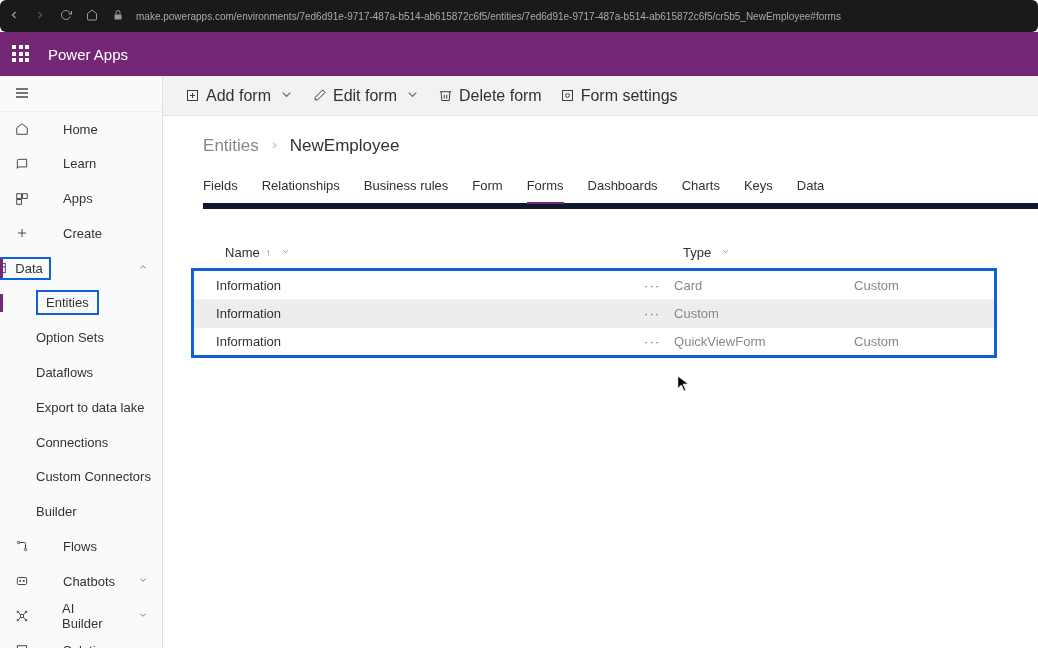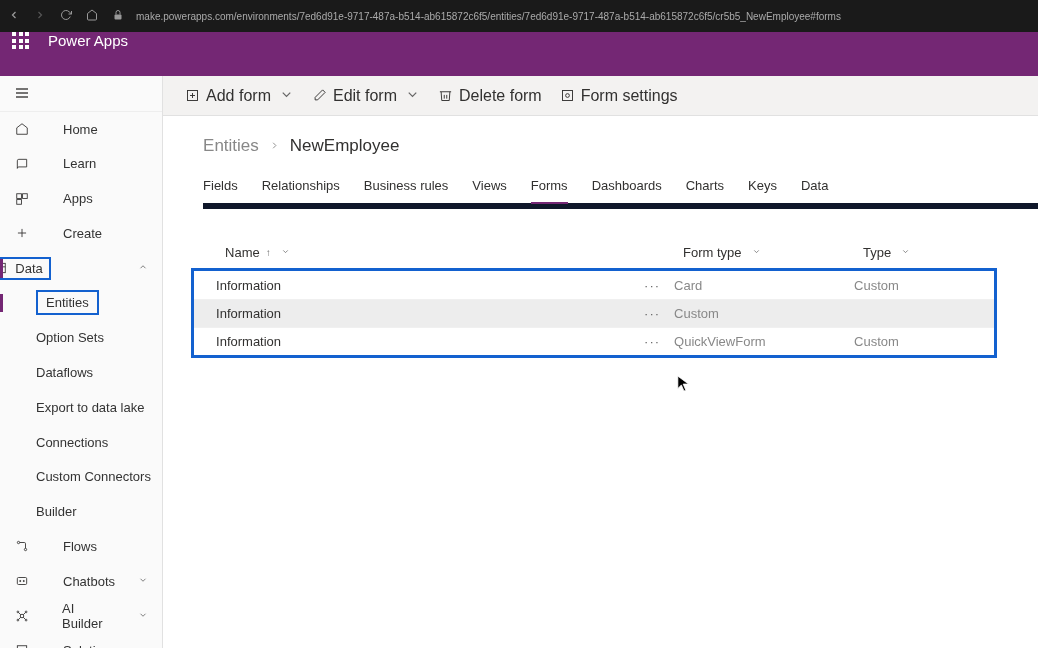--- a/index.html
+++ b/index.html
@@ -1,25 +1,25 @@
 <!DOCTYPE html>
 <html><head>
 <meta charset="utf-8">
 <style>
   * { box-sizing: border-box; margin: 0; padding: 0; font-family: "Segoe UI", Arial, sans-serif; }
   html, body { width: 1038px; height: 648px; overflow: hidden; background: #fff; }
   
   
-  .browser-bar { background: #1a1a1a; height: 26px; display: flex; align-items: center; padding: 16px 8px; color: #ccc; font-size: 10px; gap: 12px; }
+  .browser-bar { background: #1a1a1a; height: 26px; display: flex; align-items: center; padding: 16px 8px; color: #ccc; font-size: 10px; gap: 12px; border-radius: 6px; }
   .browser-bar .nav-icons { display: flex; gap: 14px; align-items: center; }
   .browser-bar .url { color: #aaa; font-size: 10px; white-space: nowrap; overflow: hidden; }
   .browser-bar svg { width: 12px; height: 12px; }
   
   
-  .top-bar { background: #742774; height: 44px; display: flex; align-items: flex-start; padding: 0 12px; color: #fff; }
+  .top-bar { background: #742774; height: 44px; display: flex; align-items: center; padding: 0 12px; color: #fff; }
   .waffle { width: 18px; height: 18px; display: grid; grid-template-columns: repeat(3, 1fr); grid-template-rows: repeat(3, 1fr); gap: 2px; margin-right: 18px; }
   .waffle span { background: #fff; width: 4px; height: 4px; }
   .app-title { font-size: 15px; font-weight: 500; }
   
   
   .shell { display: flex; height: calc(648px - 12px - 44px); }
   
   
   .sidebar { width: 168px; border-right: 1px solid #e1e1e1; background: #fafafa; display: flex; flex-direction: column; }
   .sidebar .hamburger { height: 36px; display: flex; align-items: center; padding: 0 14px; border-bottom: 1px solid #eee; }
@@ -337,41 +337,33 @@
               <polyline points="9 18 15 12 9 6"></polyline>
             </svg>
         </span>
         <span class="bc-current">NewEmployee</span>
       </div>
 
       <div class="tabs">
         <div class="tab">Fields</div>
         <div class="tab">Relationships</div>
         <div class="tab">Business rules</div>
-        <div class="tab">Views</div>
+        <div class="tab">Form</div>
         <div class="tab active">Forms</div>
         <div class="tab">Dashboards</div>
         <div class="tab">Charts</div>
         <div class="tab">Keys</div>
         <div class="tab">Data</div>
       </div>
 
       <div class="table-area">
         <div class="table-header">
           <div class="col-name">
             <span>Name</span>
             <span class="sort-arrow">↑</span>
-            <span class="chev-d">
-              <svg viewBox="0 0 24 24" width="9" height="9" fill="none" stroke="#666" stroke-width="2">
-                  <polyline points="6 9 12 15 18 9"></polyline>
-                </svg>
-            </span>
-          </div>
-          <div class="col-formtype">
-            <span>Form type</span>
             <span class="chev-d">
               <svg viewBox="0 0 24 24" width="9" height="9" fill="none" stroke="#666" stroke-width="2">
                   <polyline points="6 9 12 15 18 9"></polyline>
                 </svg>
             </span>
           </div>
           <div class="col-type">
             <span>Type</span>
             <span class="chev-d">
               <svg viewBox="0 0 24 24" width="9" height="9" fill="none" stroke="#666" stroke-width="2">

